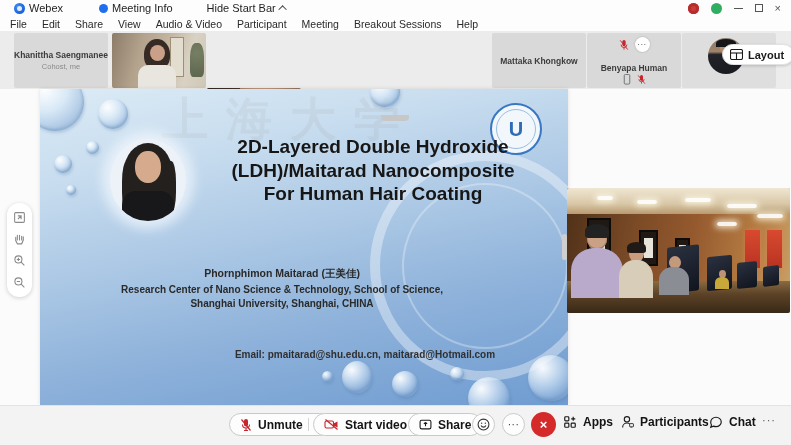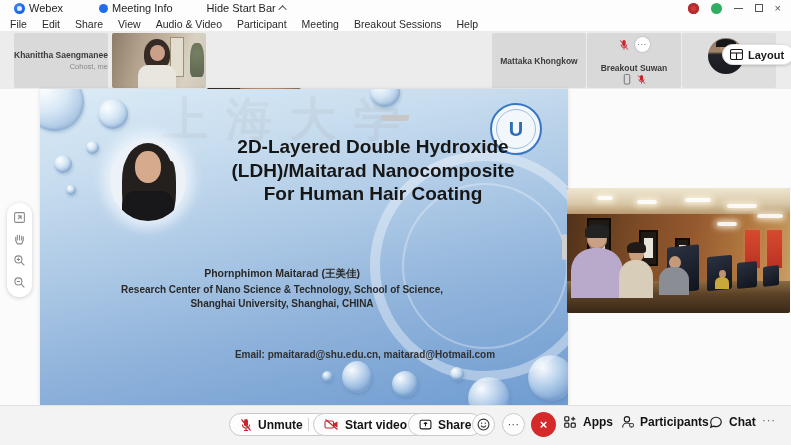--- a/index.html
+++ b/index.html
@@ -150,21 +150,21 @@
     <span class="menu-item">View</span>
     <span class="menu-item">Audio &amp; Video</span>
     <span class="menu-item">Participant</span>
     <span class="menu-item">Meeting</span>
     <span class="menu-item">Breakout Sessions</span>
     <span class="menu-item">Help</span>
   </div>
 
   <div class="filmstrip">
 
-    <div class="tile namecard" style="left:14px;align-items:flex-end;">
+    <div class="tile namecard" style="left:14px;">
       <div class="pname">Khanittha Saengmanee</div>
       <div class="psub">Cohost, me</div>
     </div>
 
     <div class="tile vid t2" style="left:112px;">
       <div class="abs t2-window"></div>
       <div class="abs t2-plant"></div>
       <div class="abs t2-hair"></div>
       <div class="abs t2-face"></div>
       <div class="abs t2-shirt"></div>
@@ -204,21 +204,21 @@
 
     <div class="tile namecard" style="left:587px;">
       <div class="mini-row" style="top:4px;">
         <svg width="10" height="12" viewBox="0 0 24 28">
             <path d="M12 2a4 4 0 0 1 4 4v7a4 4 0 0 1-8 0V6a4 4 0 0 1 4-4z" fill="#c9252d"></path>
             <path d="M5 13a7 7 0 0 0 14 0M12 20v5" stroke="#c9252d" stroke-width="2.2" fill="none"></path>
             <path d="M3 3l18 22" stroke="#c9252d" stroke-width="2.4"></path>
           </svg>
         <span class="circle-more">···</span>
       </div>
-      <div class="pname" style="margin-top:14px;">Breakout Suwan</div>
+      <div class="pname" style="margin-top:14px;">Benyapa Human</div>
       <div class="mini-row" style="bottom:3px;">
         <svg width="8" height="11" viewBox="0 0 16 24">
             <rect x="2" y="1" width="12" height="21" rx="2.5" fill="none" stroke="#6b6b6b" stroke-width="2"></rect>
           </svg>
         <svg width="9" height="11" viewBox="0 0 24 28">
             <path d="M12 2a4 4 0 0 1 4 4v7a4 4 0 0 1-8 0V6a4 4 0 0 1 4-4z" fill="#c9252d"></path>
             <path d="M5 13a7 7 0 0 0 14 0M12 20v5" stroke="#c9252d" stroke-width="2.2" fill="none"></path>
             <path d="M3 3l18 22" stroke="#c9252d" stroke-width="2.4"></path>
           </svg>
       </div>

